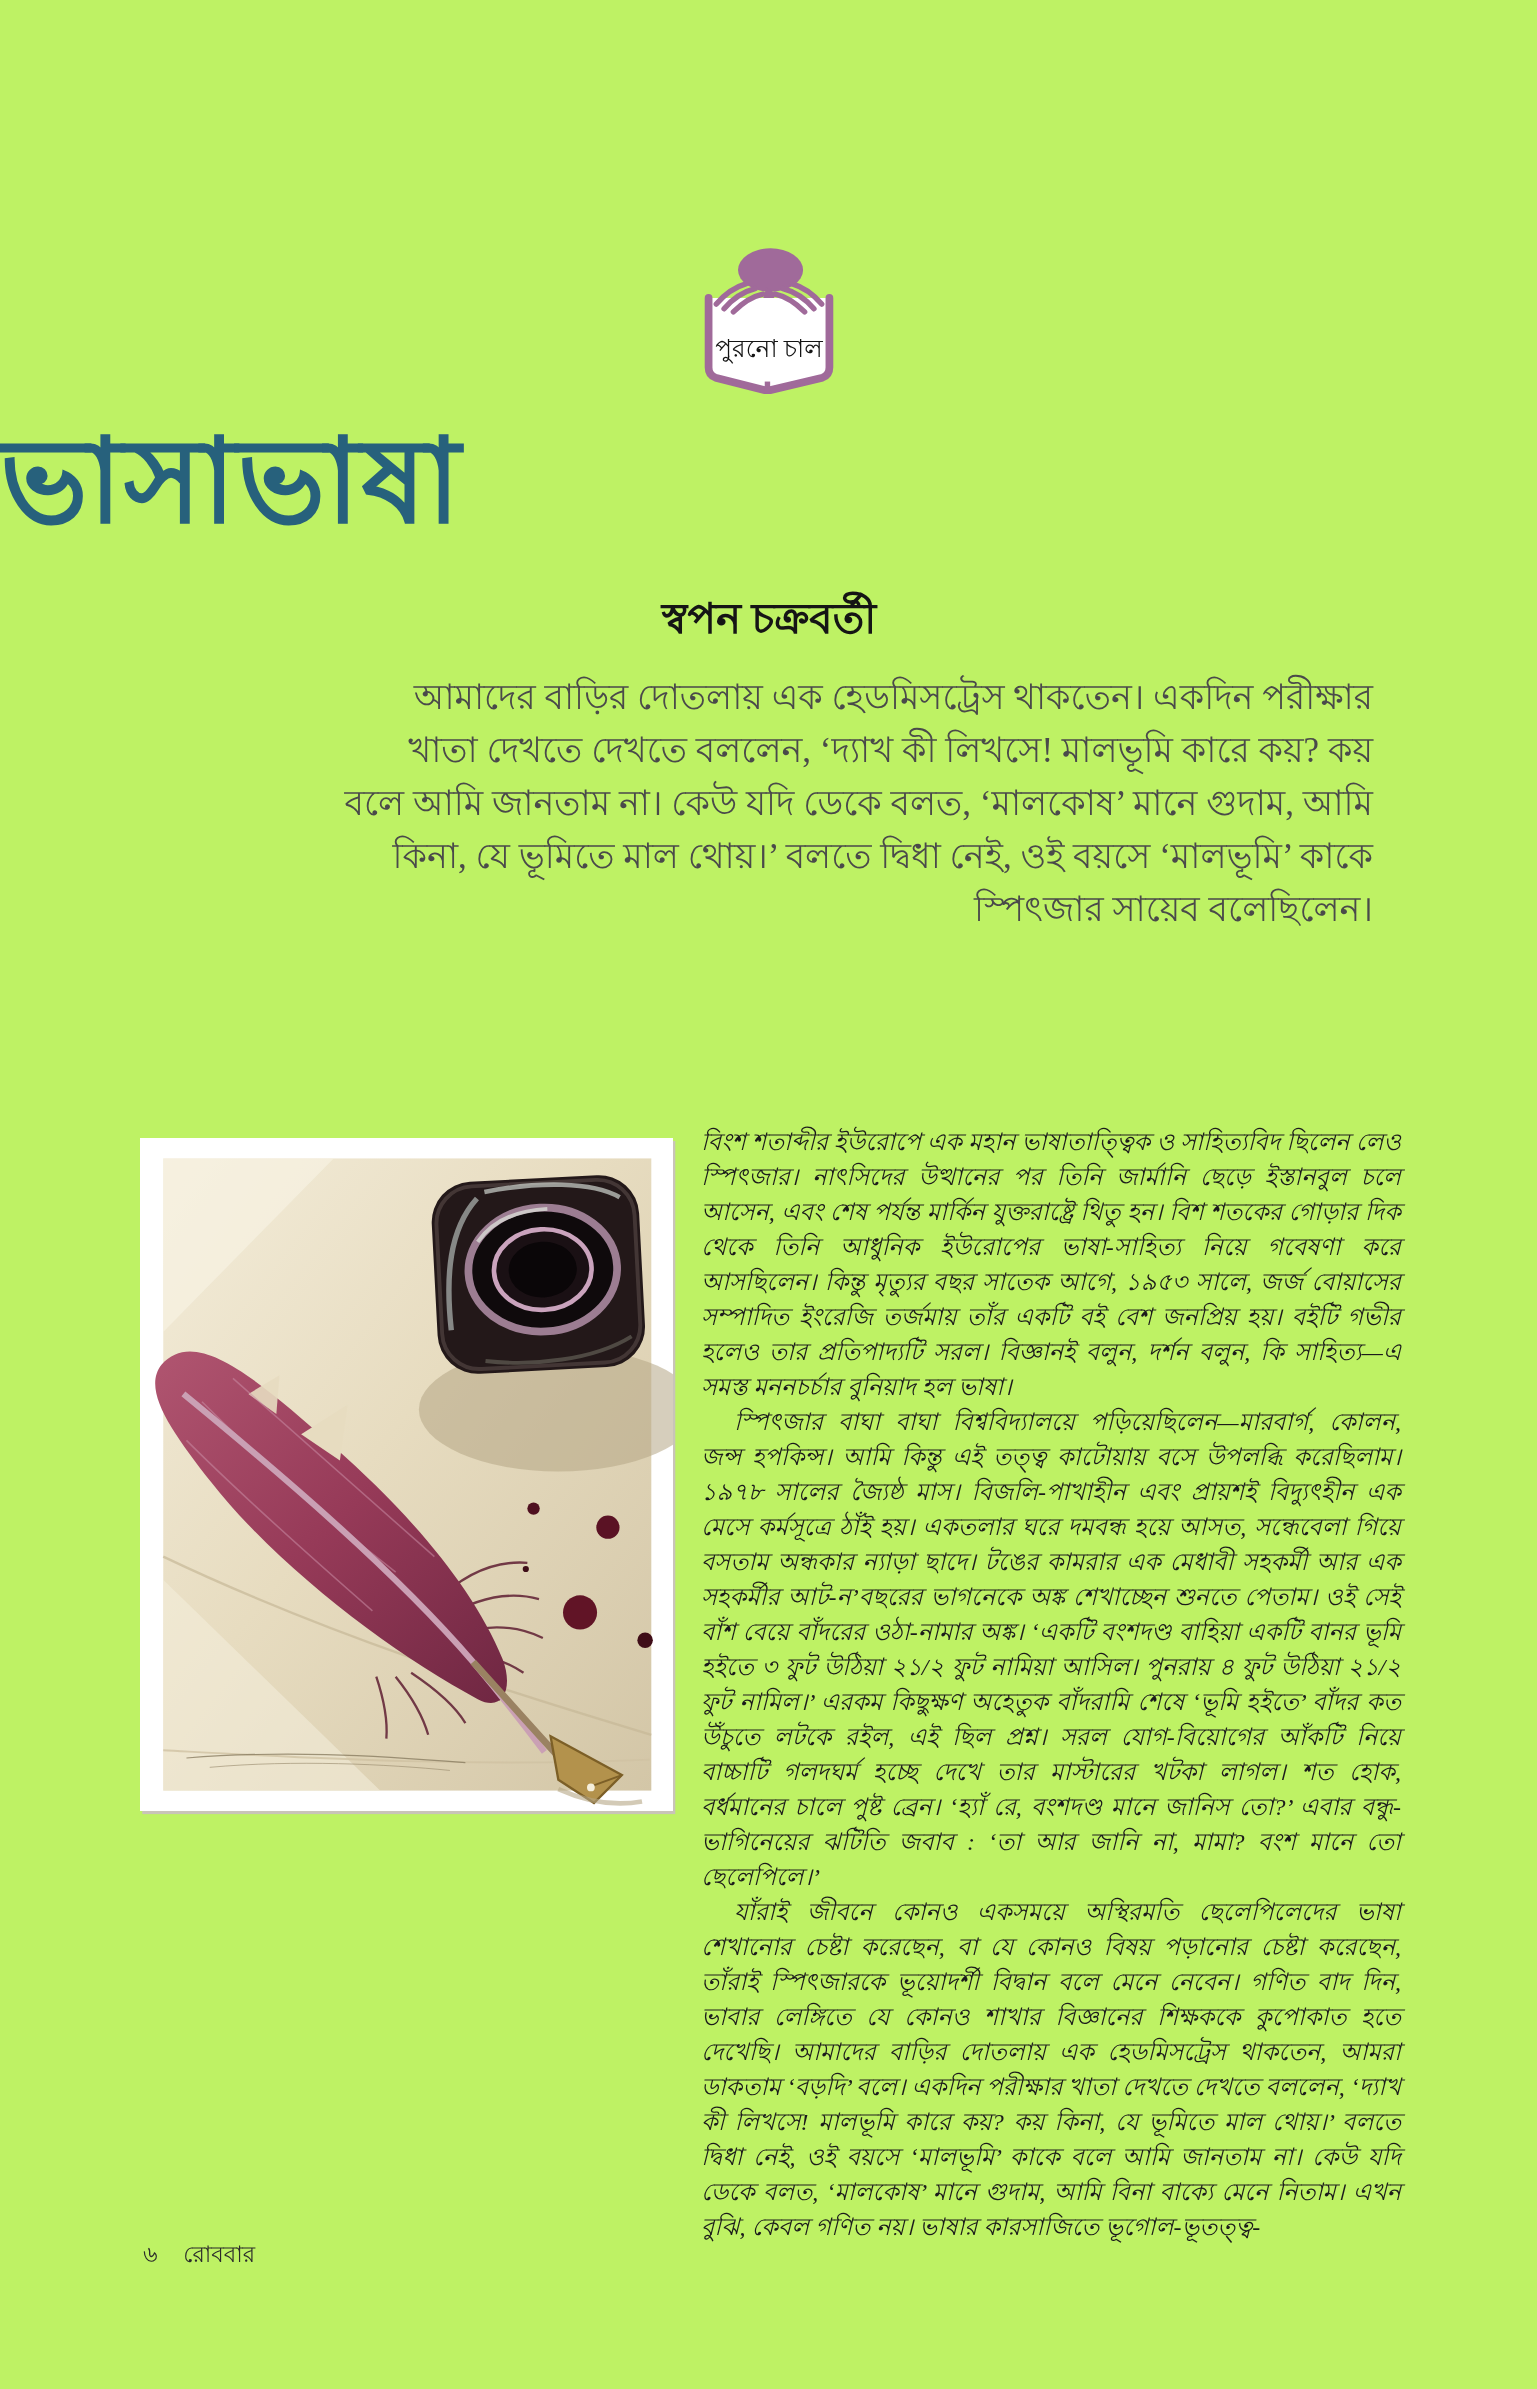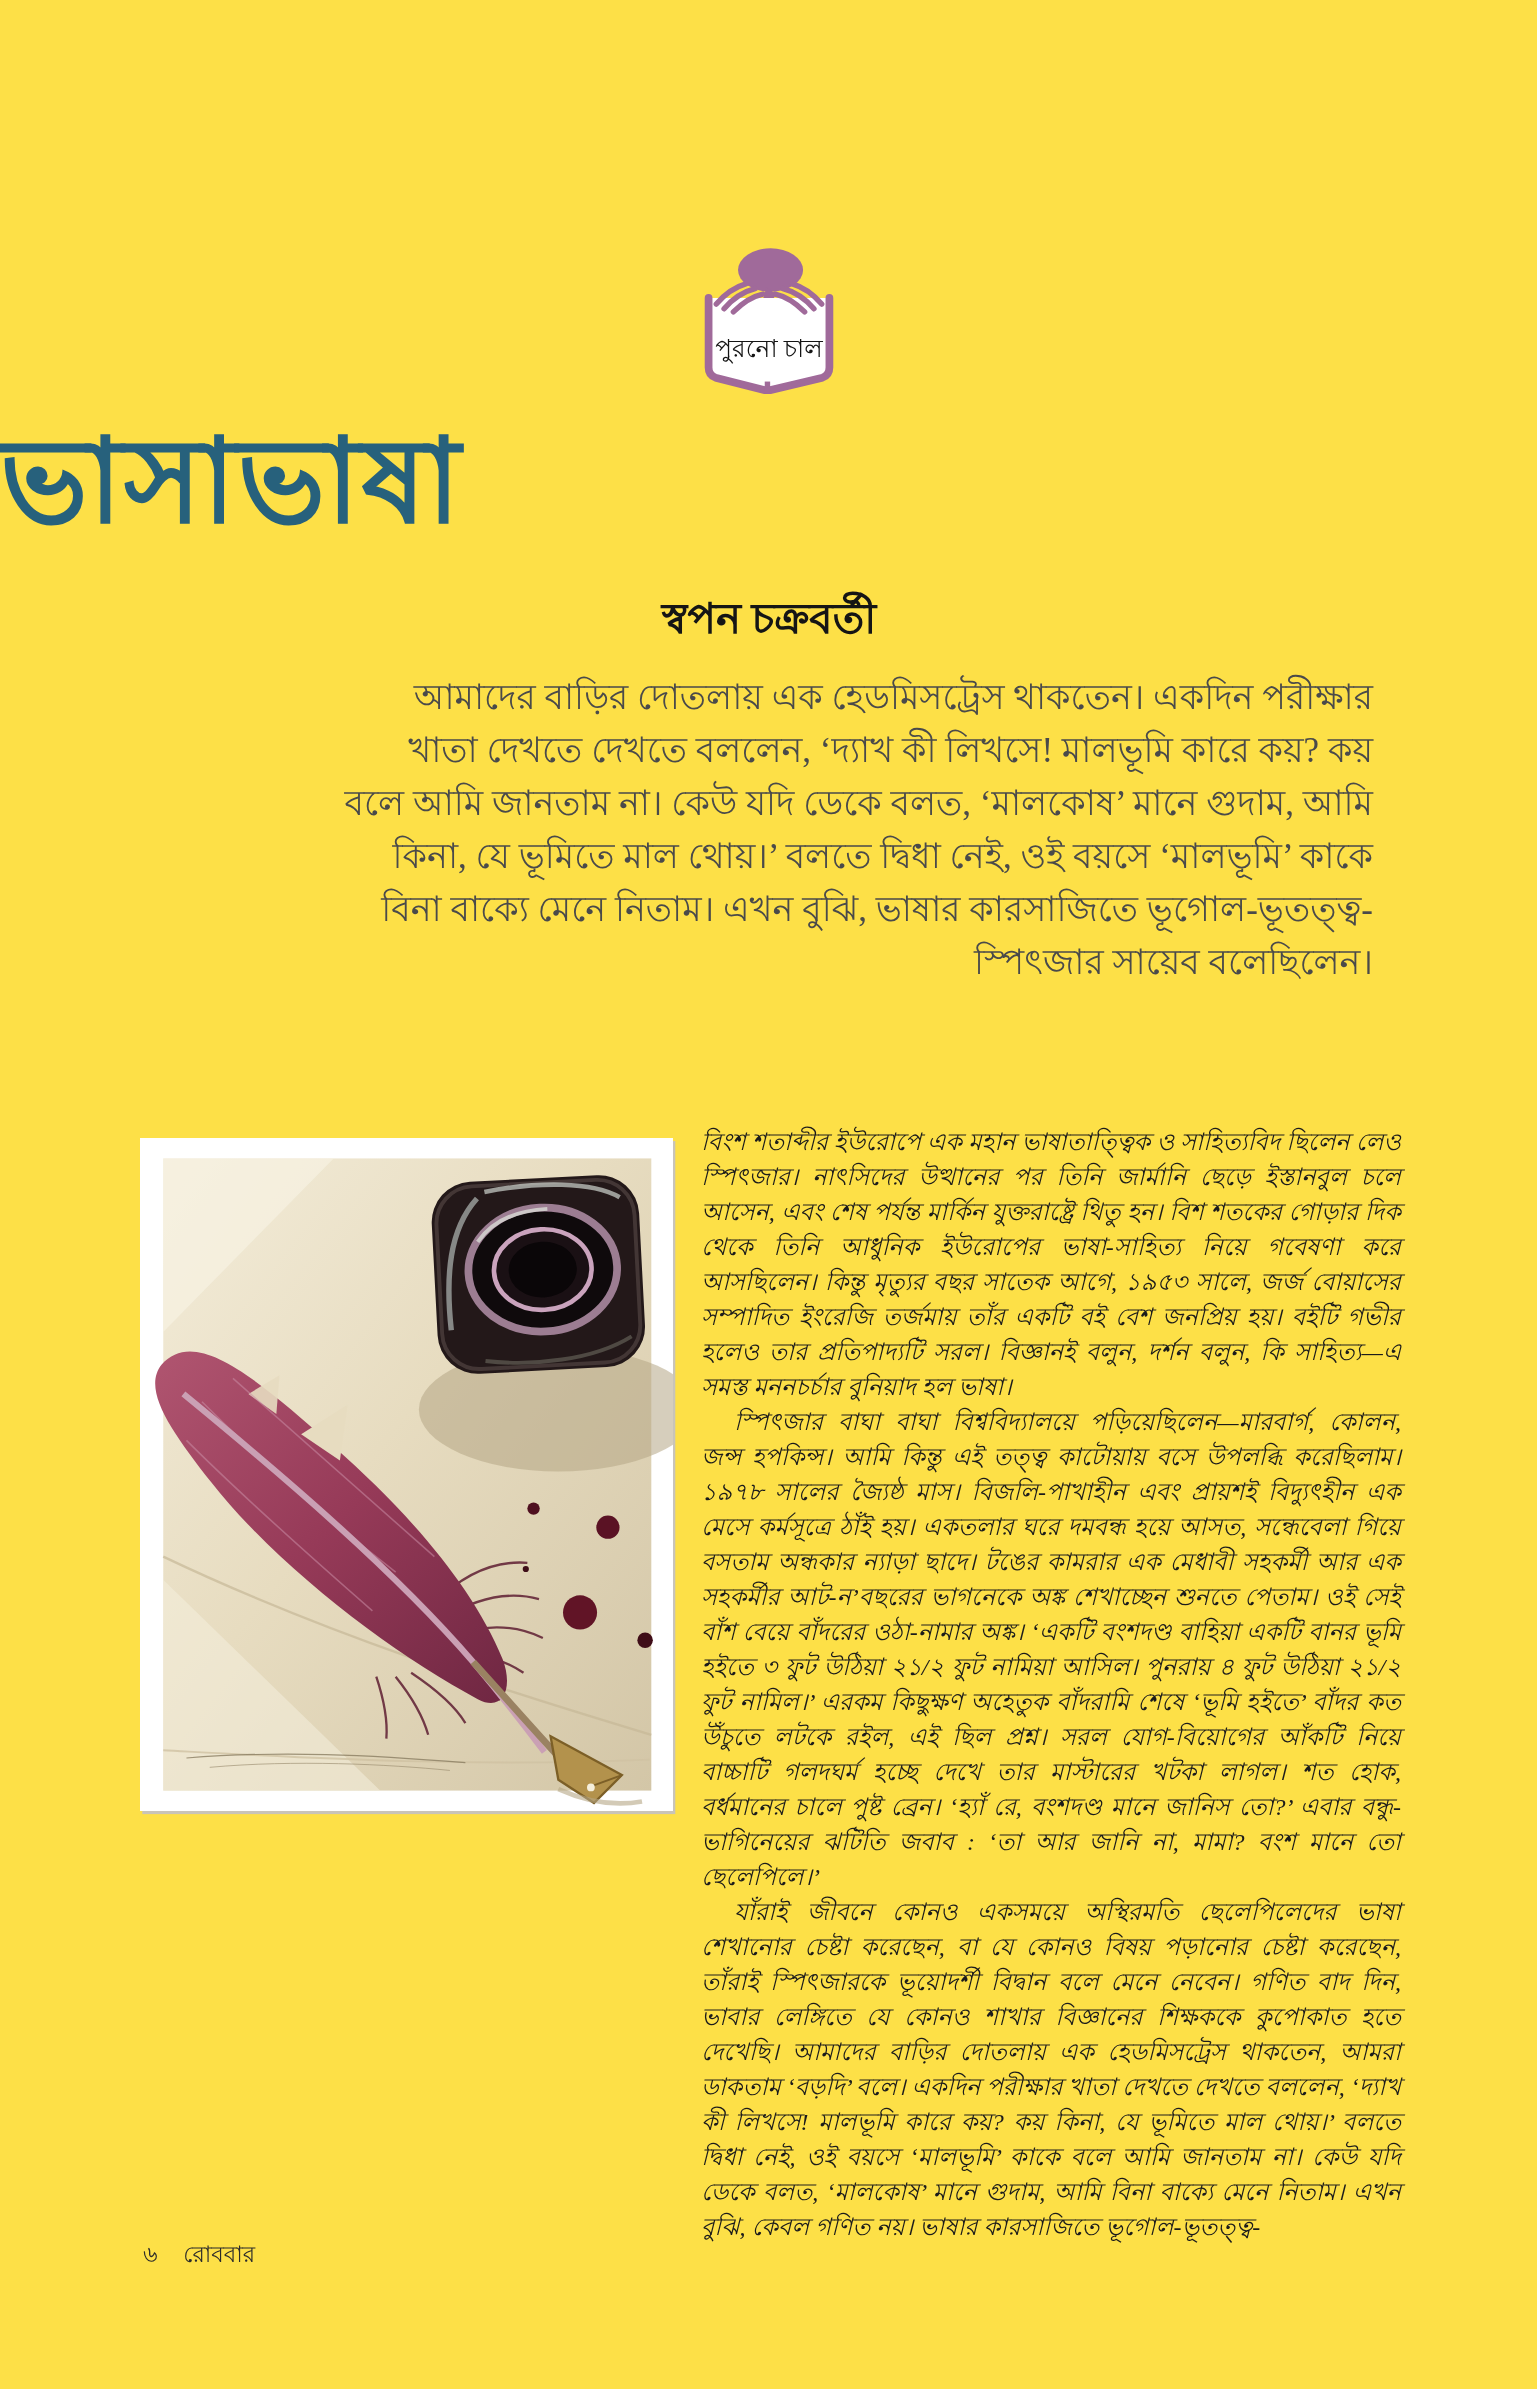--- a/index.html
+++ b/index.html
@@ -1,16 +1,16 @@
 <!DOCTYPE html>
 <html style="font-size:12.4px"><head>
 <meta charset="utf-8">
 <style>
   html,body{margin:0;padding:0;background:#ffffff;}
-  .page{position:relative;width:1538px;height:2389px;background:#fde047;overflow:hidden;
+  .page{position:relative;width:1538px;height:2389px;background:#bef264;overflow:hidden;
         font-family:"Liberation Serif","DejaVu Serif",serif;}
   
   .masthead{position:absolute;top:239px;left:0;width:100%;display:flex;justify-content:center;}
   .logo-svg{width:158px;height:155px;}
   
   .article-title{position:absolute;top:403px;left:0;width:100%;margin:0;text-align:left;
        font-size:118px;line-height:1.35;font-weight:bold;color:#27617c;letter-spacing:1.6px;}
   
   .author{position:absolute;top:586px;left:0;width:100%;margin:0;text-align:center;
        font-size:42px;font-weight:bold;color:#151515;}
@@ -61,21 +61,20 @@
 
   <h1 class="article-title">ভাসাভাষা</h1>
 
   <h2 class="author">স্বপন চক্রবর্তী</h2>
 
   <div class="lede">
     <div class="lede-line">আমাদের বাড়ির দোতলায় এক হেডমিসট্রেস থাকতেন। একদিন পরীক্ষার</div>
     <div class="lede-line">খাতা দেখতে দেখতে বললেন, ‘দ্যাখ কী লিখসে! মালভূমি কারে কয়? কয়</div>
     <div class="lede-line">বলে আমি জানতাম না। কেউ যদি ডেকে বলত, ‘মালকোষ’ মানে গুদাম, আমি</div>
     <div class="lede-line">কিনা, যে ভূমিতে মাল থোয়।’ বলতে দ্বিধা নেই, ওই বয়সে ‘মালভূমি’ কাকে</div>
-    <div class="lede-line">বিনা বাক্যে মেনে নিতাম। এখন বুঝি, ভাষার কারসাজিতে ভূগোল-ভূতত্ত্ব-</div>
     <div class="lede-line">স্পিৎজার সায়েব বলেছিলেন।</div>
   </div>
 
   <div class="photo">
     <svg viewBox="0 0 688 868">
       <defs>
         <linearGradient id="parch" x1="0" y1="0" x2="1" y2="1">
           <stop offset="0" stop-color="#f3ecd9"></stop>
           <stop offset="0.45" stop-color="#e7dcc0"></stop>
           <stop offset="1" stop-color="#d3c6a7"></stop>

